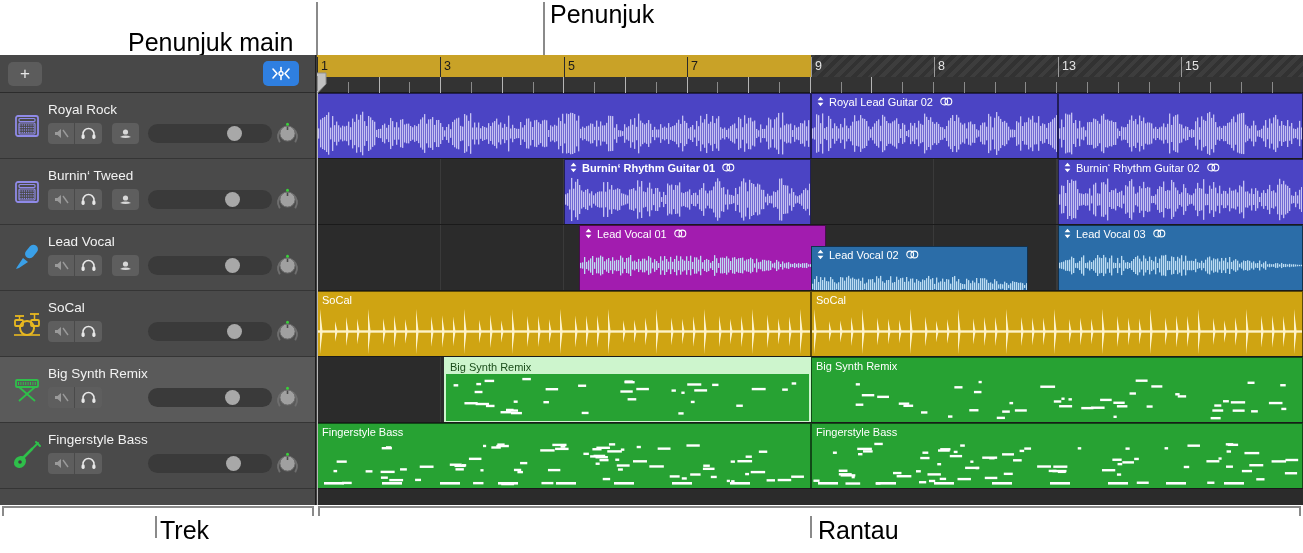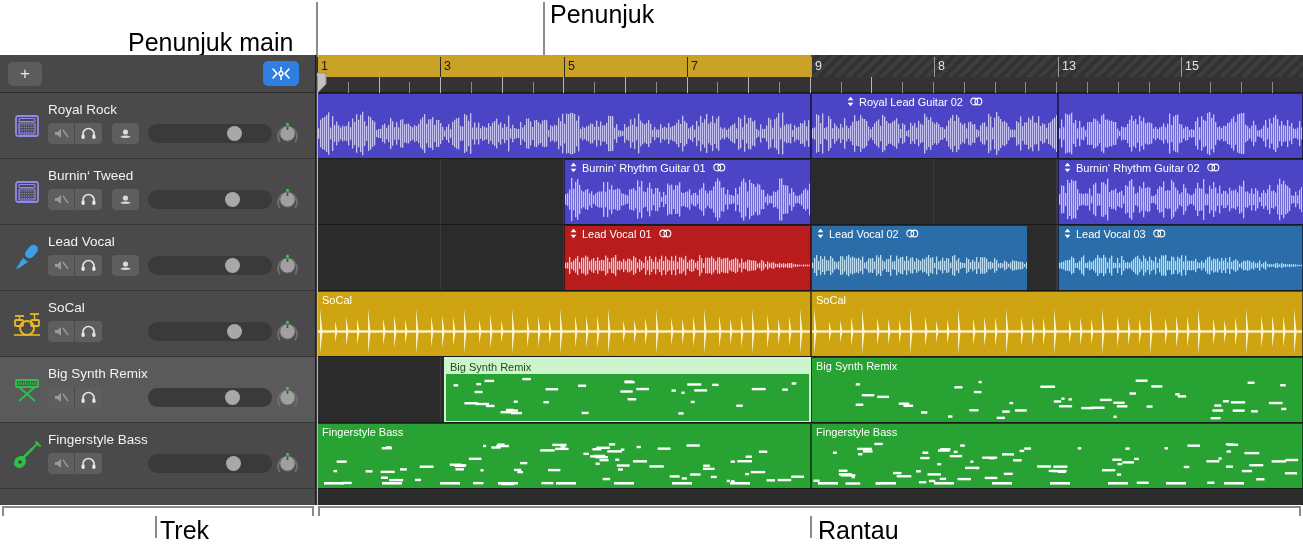--- a/index.html
+++ b/index.html
@@ -878,21 +878,21 @@
                   <rect x="478" y="18.503300008283365" width="1.3" height="11.99339998343327" fill="#c6c2f2"></rect>
                   <rect x="480" y="17.795904916786746" width="1.3" height="13.408190166426511" fill="#c6c2f2"></rect>
                   <rect x="482" y="14.013794271323865" width="1.3" height="20.97241145735227" fill="#c6c2f2"></rect>
                   <rect x="484" y="14.402579639610412" width="1.3" height="20.194840720779176" fill="#c6c2f2"></rect>
                   <rect x="486" y="11.467388225431508" width="1.3" height="26.065223549136984" fill="#c6c2f2"></rect>
                   <rect x="488" y="17.32547468783921" width="1.3" height="14.349050624321578" fill="#c6c2f2"></rect>
                   <rect x="490" y="11.148425170729915" width="1.3" height="26.70314965854017" fill="#c6c2f2"></rect>
                 </svg>
               </div>
             </div>
-            <div class="region" style="left: 494px; width: 247px; background: rgb(75, 68, 196); padding-left: 30px;">
+            <div class="region" style="left: 494px; width: 247px; background: rgb(75, 68, 196);">
               <div class="region-header">
                 <svg width="9" height="11" viewBox="0 0 9 11">
                   <path d="M4.5 0.8 L7.4 4.2 H1.6 Z" fill="#ffffff"></path>
                   <path d="M4.5 10.2 L1.6 6.8 H7.4 Z" fill="#ffffff"></path>
                 </svg>
                 <span class="region-name">Royal Lead Guitar 02</span>
                 <span style="margin-left: 3px;">
                   <svg width="13" height="9" viewBox="0 0 13 9">
                     <circle cx="4.2" cy="4.5" r="3.4" fill="none" stroke="#ffffff" stroke-width="1.1"></circle>
                     <circle cx="8.4" cy="4.5" r="3.4" fill="none" stroke="#ffffff" stroke-width="1.1"></circle>
@@ -1151,21 +1151,21 @@
                   <rect x="236" y="20.054970354130553" width="1.3" height="8.890059291738892" fill="#c6c2f2"></rect>
                   <rect x="238" y="18.655744934873322" width="1.3" height="11.688510130253354" fill="#c6c2f2"></rect>
                   <rect x="240" y="11.860153102386242" width="1.3" height="25.279693795227516" fill="#c6c2f2"></rect>
                   <rect x="242" y="18.4671256898115" width="1.3" height="12.065748620377002" fill="#c6c2f2"></rect>
                 </svg>
               </div>
             </div>
           </div>
           <div class="lane">
             <div class="lane-grid"></div>
-            <div class="region" style="left: 247px; width: 247px; background: rgb(75, 68, 196);">
+            <div class="region" style="left: 247px; width: 247px; background: rgb(75, 68, 196); font-weight: bold;">
               <div class="region-header">
                 <svg width="9" height="11" viewBox="0 0 9 11">
                   <path d="M4.5 0.8 L7.4 4.2 H1.6 Z" fill="#ffffff"></path>
                   <path d="M4.5 10.2 L1.6 6.8 H7.4 Z" fill="#ffffff"></path>
                 </svg>
                 <span class="region-name">Burnin‘ Rhythm Guitar 01</span>
                 <span style="margin-left: 3px;">
                   <svg width="13" height="9" viewBox="0 0 13 9">
                     <circle cx="4.2" cy="4.5" r="3.4" fill="none" stroke="#ffffff" stroke-width="1.1"></circle>
                     <circle cx="8.4" cy="4.5" r="3.4" fill="none" stroke="#ffffff" stroke-width="1.1"></circle>
@@ -1437,21 +1437,21 @@
                   <rect x="236" y="16.808839752961333" width="1.3" height="15.38232049407733" fill="#c6c2f2"></rect>
                   <rect x="238" y="20.382890187579683" width="1.3" height="8.234219624840632" fill="#c6c2f2"></rect>
                   <rect x="240" y="14.805037011128727" width="1.3" height="19.389925977742546" fill="#c6c2f2"></rect>
                   <rect x="242" y="12.041343806952899" width="1.3" height="24.917312386094203" fill="#c6c2f2"></rect>
                 </svg>
               </div>
             </div>
           </div>
           <div class="lane">
             <div class="lane-grid"></div>
-            <div class="region" style="left: 247px; width: 247px; background: #b91c1c;">
+            <div class="region" style="left: 262px; width: 247px; background: #a21caf;">
               <div class="region-header">
                 <svg width="9" height="11" viewBox="0 0 9 11">
                   <path d="M4.5 0.8 L7.4 4.2 H1.6 Z" fill="#ffffff"></path>
                   <path d="M4.5 10.2 L1.6 6.8 H7.4 Z" fill="#ffffff"></path>
                 </svg>
                 <span class="region-name">Lead Vocal 01</span>
                 <span style="margin-left: 3px;">
                   <svg width="13" height="9" viewBox="0 0 13 9">
                     <circle cx="4.2" cy="4.5" r="3.4" fill="none" stroke="#ffffff" stroke-width="1.1"></circle>
                     <circle cx="8.4" cy="4.5" r="3.4" fill="none" stroke="#ffffff" stroke-width="1.1"></circle>
@@ -1579,21 +1579,21 @@
                   <rect x="232" y="23.474978775552685" width="1.3" height="2.050042448894631" fill="#bcdcf2"></rect>
                   <rect x="234" y="23.74251687943295" width="1.3" height="1.5149662411340943" fill="#bcdcf2"></rect>
                   <rect x="236" y="23.76874133812509" width="1.3" height="1.4625173237498217" fill="#bcdcf2"></rect>
                   <rect x="238" y="23.508392353762392" width="1.3" height="1.983215292475213" fill="#bcdcf2"></rect>
                   <rect x="240" y="23.6875753385865" width="1.3" height="1.6248493228269973" fill="#bcdcf2"></rect>
                   <rect x="242" y="23.609199396256326" width="1.3" height="1.7816012074873453" fill="#bcdcf2"></rect>
                   <rect x="244" y="23.708984880093738" width="1.3" height="1.582030239812526" fill="#bcdcf2"></rect>
                 </svg>
               </div>
             </div>
-            <div class="region" style="left: 494px; width: 217px; background: rgb(43, 109, 168);">
+            <div class="region" style="left: 494px; width: 217px; background: rgb(43, 109, 168); margin-top: 21px;">
               <div class="region-header">
                 <svg width="9" height="11" viewBox="0 0 9 11">
                   <path d="M4.5 0.8 L7.4 4.2 H1.6 Z" fill="#ffffff"></path>
                   <path d="M4.5 10.2 L1.6 6.8 H7.4 Z" fill="#ffffff"></path>
                 </svg>
                 <span class="region-name">Lead Vocal 02</span>
                 <span style="margin-left: 3px;">
                   <svg width="13" height="9" viewBox="0 0 13 9">
                     <circle cx="4.2" cy="4.5" r="3.4" fill="none" stroke="#ffffff" stroke-width="1.1"></circle>
                     <circle cx="8.4" cy="4.5" r="3.4" fill="none" stroke="#ffffff" stroke-width="1.1"></circle>

